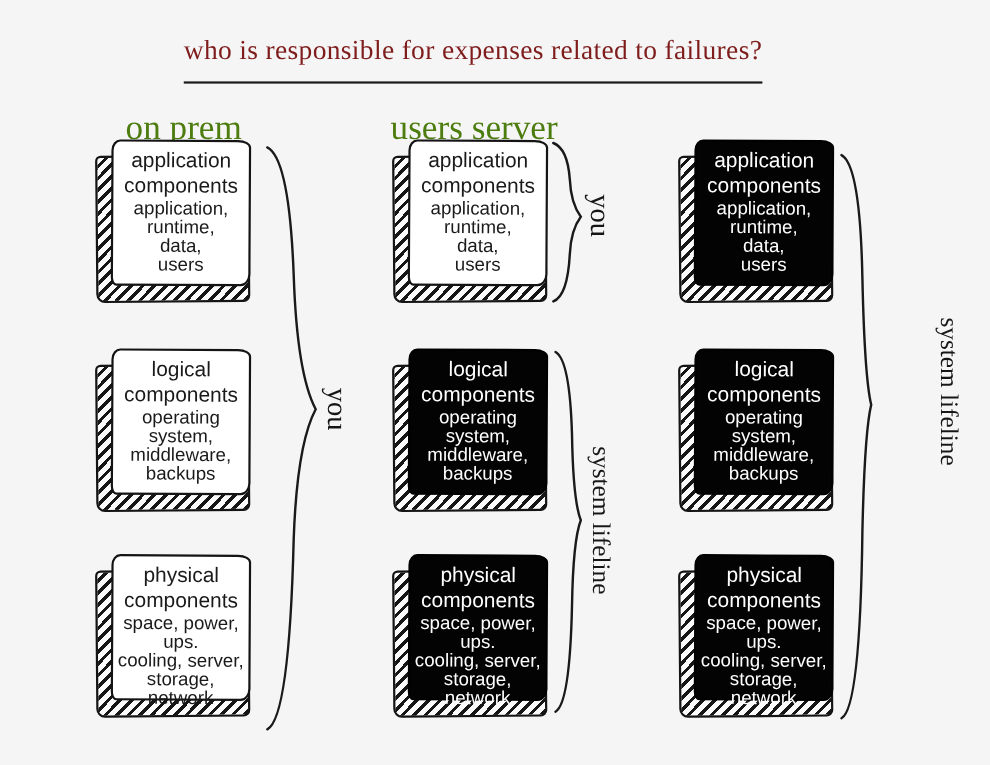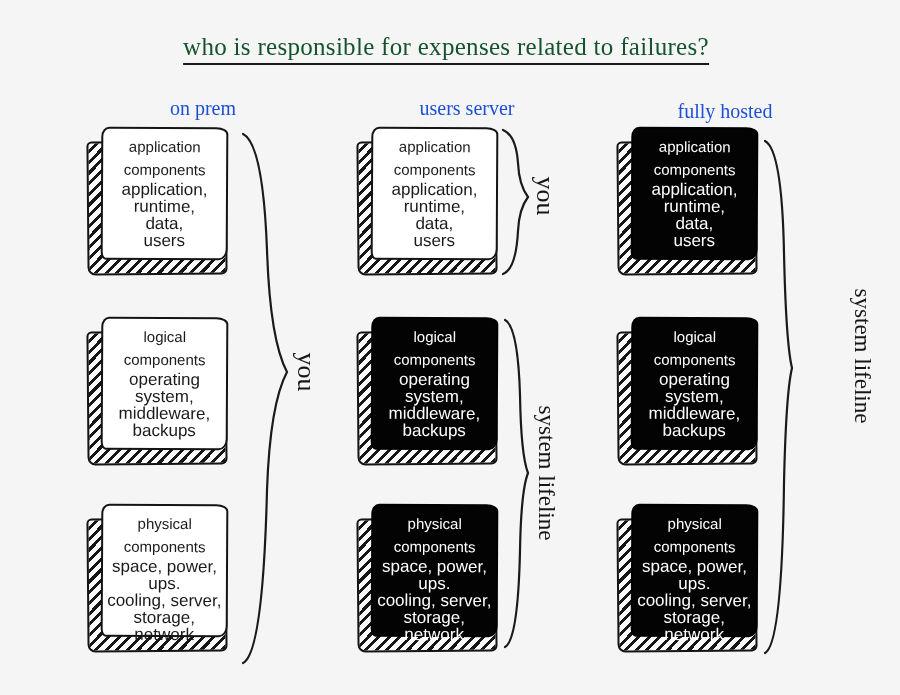--- a/index.html
+++ b/index.html
@@ -7,31 +7,31 @@
     position: relative;
     width: 900px; height: 695px;
     background: #f5f5f5;
     overflow: hidden;
     font-family: "Liberation Sans", "DejaVu Sans", sans-serif;
     color: #1a1a1a;
   }
   .hand { font-family: "Liberation Serif", "DejaVu Serif", serif; }
 
   .diagram-title {
-    position: absolute; top: 33px; left: 446px;
+    position: absolute; top: 33px; left: 430px;
     transform: translateX(-50%);
     font-size: 25px; letter-spacing: 0.3px;
-    color: #14532d; white-space: nowrap;
-    border-bottom: 2px solid #1a1a1a; padding-bottom: 2px;
+    color: #7f1d1d; white-space: nowrap;
+    border-bottom: 2px solid #1a1a1a; padding-bottom: 13px;
   }
 
   .col-header {
     position: absolute; top: 97px;
     transform: translateX(-50%);
-    font-size: 20px; color: #1d4ed8; white-space: nowrap; margin-left: 36px;
+    font-size: 32px; color: #4d7c0f; white-space: nowrap;
   }
 
   
   .box { position: absolute; width: 146px; height: 152px; }
   .box .hatch {
     position: absolute; left: 0; top: 14px;
     width: 140px; height: 134px; box-sizing: border-box;
     border: 2px solid #141414;
     background: repeating-linear-gradient(135deg, #fbfbfb 0 4.5px, #161616 4.5px 7.5px);
     border-radius: 5px 3px 6px 8px;
@@ -40,21 +40,21 @@
   .box .face {
     position: absolute; left: 14px; top: 0;
     width: 127px; height: 133px; box-sizing: border-box;
     border: 2.5px solid #141414;
     border-radius: 8px 12px 9px 5px / 10px 7px 11px 8px;
     background: #ffffff;
     text-align: center; padding-top: 6px;
     transform: rotate(0.3deg);
   }
   .box.dark .face { background: #030303; color: #ffffff; border-color: #000; }
-  .box-title { font-size: 15px; line-height: 23px; }
+  .box-title { font-size: 19px; line-height: 23px; }
   .box-line  { font-size: 17px;   line-height: 17px; }
 
   .brace { position: absolute; }
   .brace path { fill: none; stroke: #1a1a1a; stroke-width: 2.2; stroke-linecap: round; }
 
   .vlabel {
     position: absolute;
     transform: translate(-50%,-50%) rotate(90deg);
     white-space: nowrap; color: #161616;
   }
@@ -63,21 +63,20 @@
 </style>
 </head>
 <body>
 
 <div class="canvas">
 
   <div class="diagram-title hand">who is responsible for expenses related to failures?</div>
 
   <div class="col-header hand" style="left:167px">on prem</div>
   <div class="col-header hand" style="left:431px">users server</div>
-  <div class="col-header hand" style="left:689px;top:100px">fully hosted</div>
 
   <div class="box light" style="left:87px;top:127px">
     <div class="hatch"></div>
     <div class="face">
       <div class="box-title">application components</div>
       <div class="box-line">application,</div>
       <div class="box-line">runtime,</div>
       <div class="box-line">data,</div>
       <div class="box-line">users</div>
     </div>

